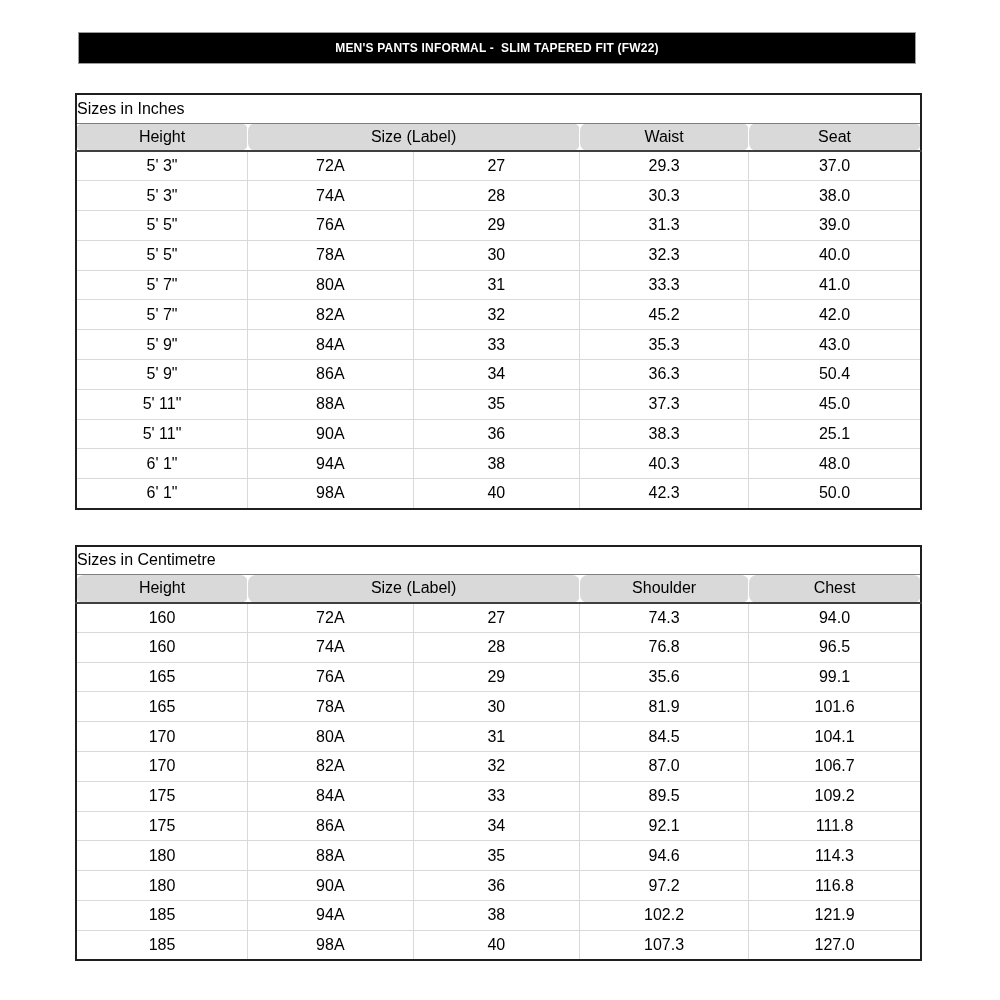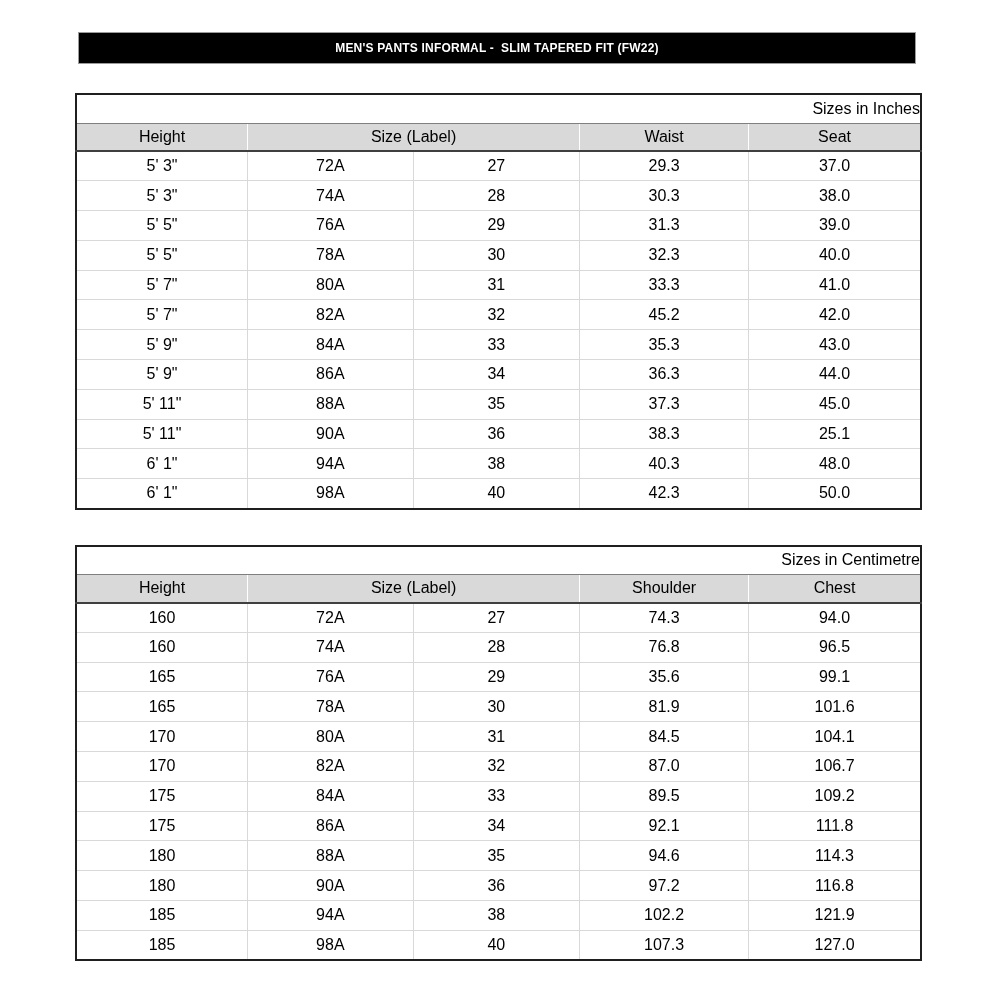--- a/index.html
+++ b/index.html
@@ -33,32 +33,33 @@
   .t2 { margin-top: 35px; }
   col.c1 { width: 20.3%; }
   col.c2 { width: 19.6%; }
   col.c3 { width: 19.7%; }
   col.c4 { width: 20.0%; }
   col.c5 { width: 20.4%; }
   tr.title-row th {
     height: 29px;
     font-weight: normal;
     font-size: 16px;
-    text-align: right;
+    text-align: left;
     background: #ffffff;
     border-bottom: 1px solid #7f7f7f;
   }
   tr.header-row th {
     height: 28px;
     font-weight: normal;
     font-size: 16px;
     text-align: center;
     background: #d9d9d9;
     border-bottom: 2px solid #3f3f3f;
     border-left: 1px solid #ffffff;
+    border-radius: 8px;
   }
   tr.header-row th:first-child { border-left: none; }
   tbody td {
     height: 29.8px;
     text-align: center;
     vertical-align: middle;
     border-top: 1px solid #d9d9d9;
     border-left: 1px solid #d9d9d9;
   }
   tbody tr:first-child td { border-top: none; }
@@ -138,21 +139,21 @@
         <td>84A</td>
         <td>33</td>
         <td>35.3</td>
         <td>43.0</td>
       </tr>
       <tr>
         <td>5' 9"</td>
         <td>86A</td>
         <td>34</td>
         <td>36.3</td>
-        <td>44.0</td>
+        <td>50.4</td>
       </tr>
       <tr>
         <td>5' 11"</td>
         <td>88A</td>
         <td>35</td>
         <td>37.3</td>
         <td>45.0</td>
       </tr>
       <tr>
         <td>5' 11"</td>

